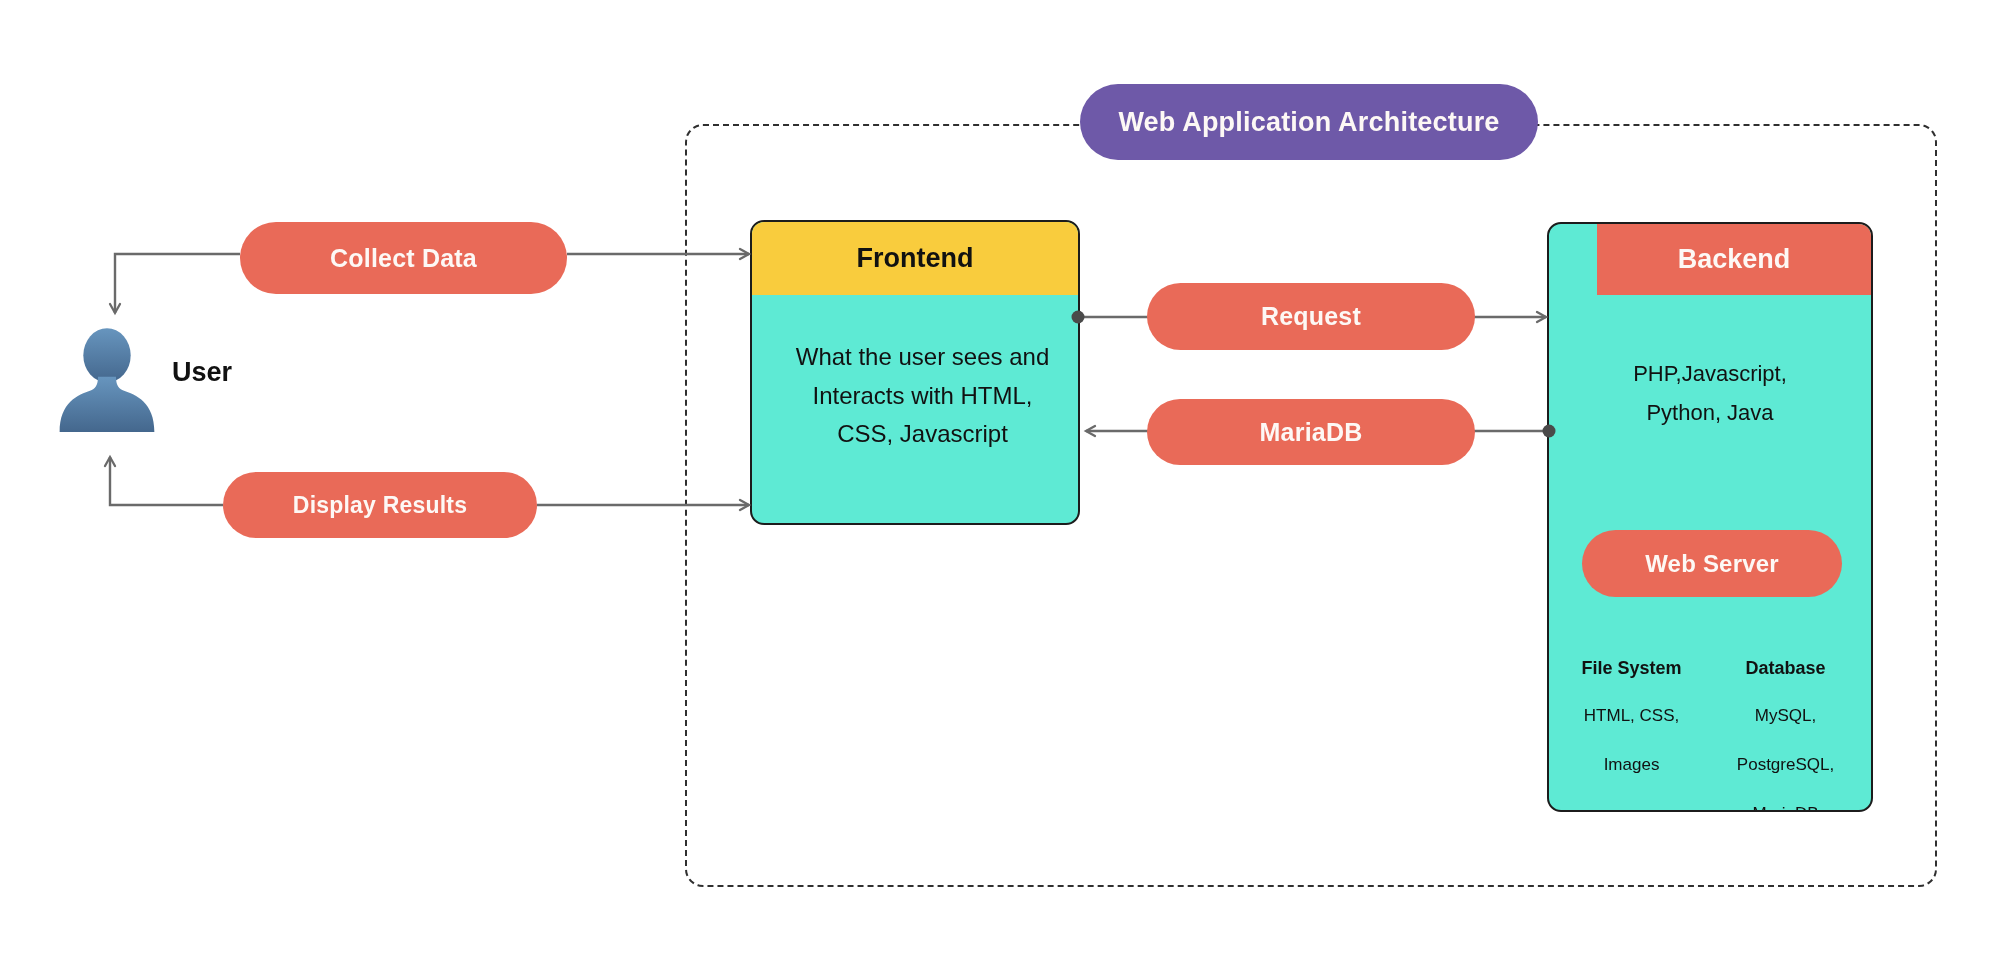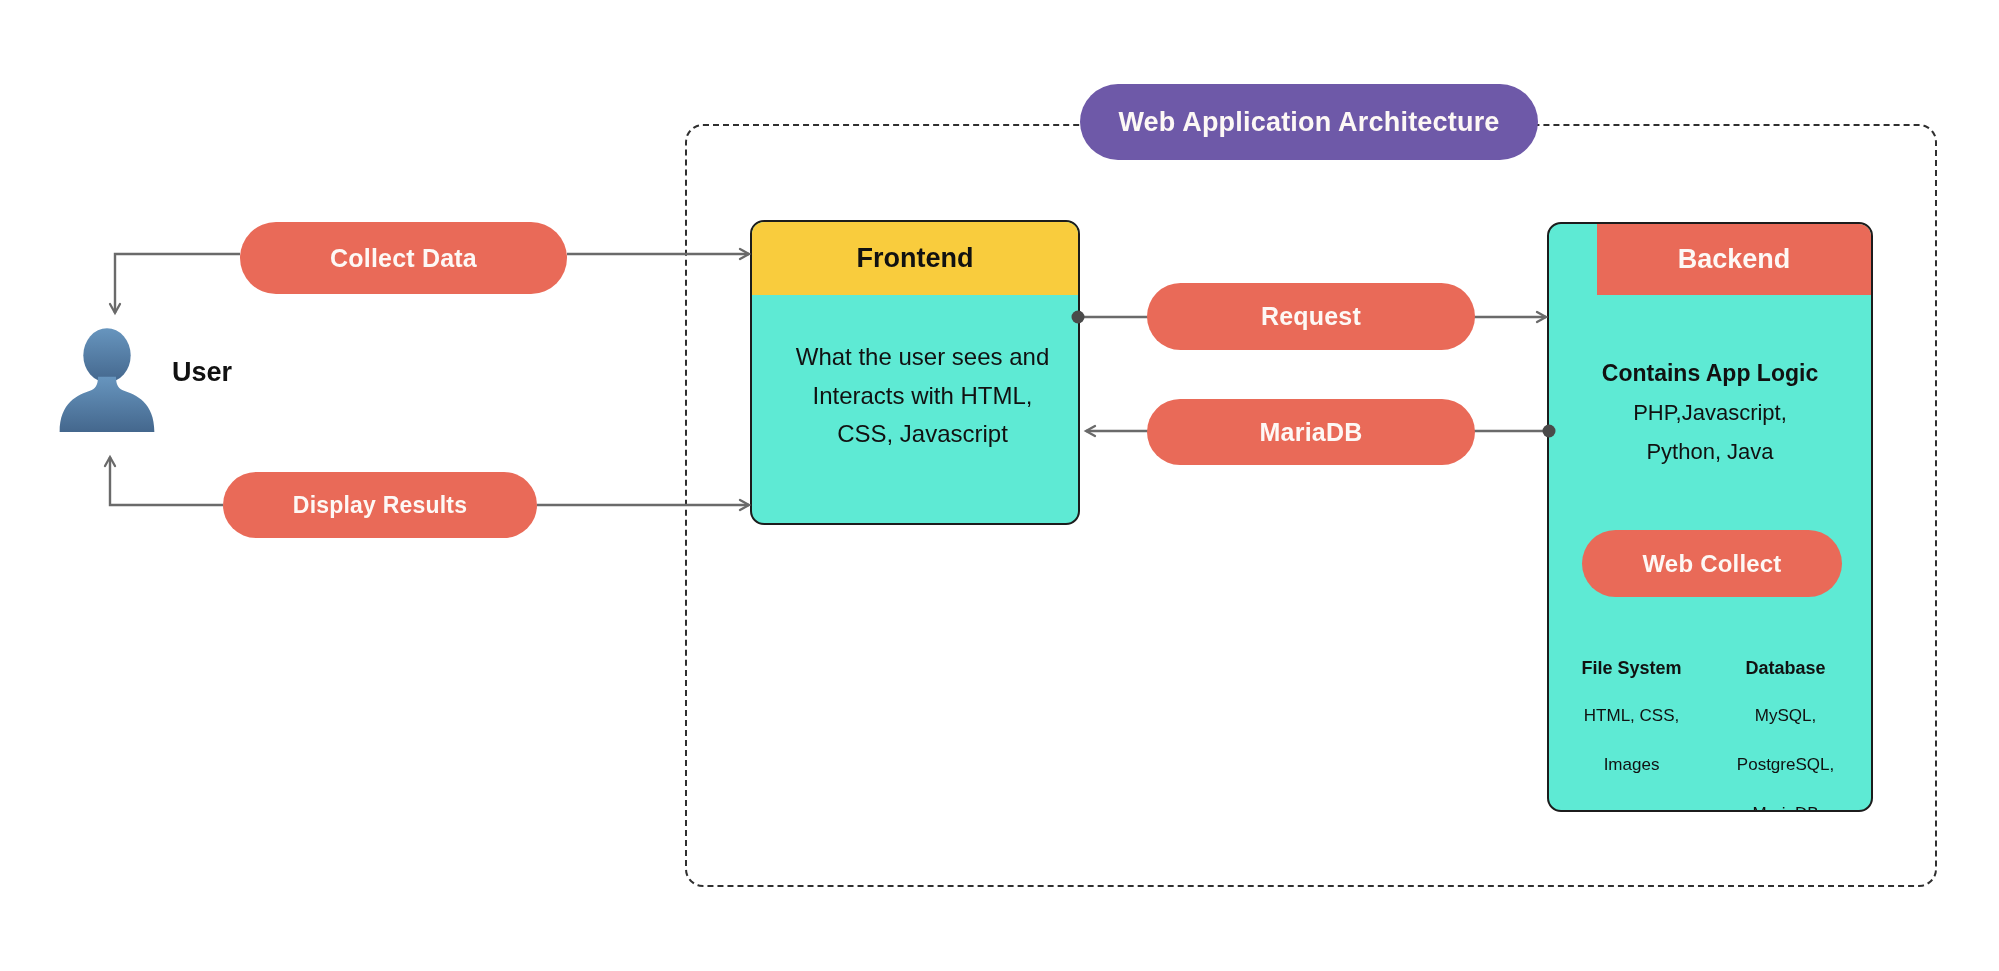--- a/index.html
+++ b/index.html
@@ -168,26 +168,25 @@
       <div><b>Interacts with</b><span> HTML,</span></div>
       <div><b></b><span>CSS, Javascript</span></div>
     </div>
   </div>
 
   <div class="abs node backend-box">
     <div class="node-header">
       <span>Backend</span>
     </div>
     <div class="app-logic">
-      <div class="heading">Contains App Logic</div>
       <div class="line">PHP,Javascript,</div>
       <div class="line">Python, Java</div>
     </div>
     <div class="pill webserver-pill">
-      <span>Web Collect</span>
+      <span>Web Server</span>
     </div>
     <div class="storage-row">
       <div class="storage-col col-filesystem">
         <div class="heading">File System</div>
         <div class="line">HTML, CSS,</div>
         <div class="line">Images</div>
       </div>
       <div class="storage-col col-database">
         <div class="heading">Database</div>
         <div class="line">MySQL,</div>

